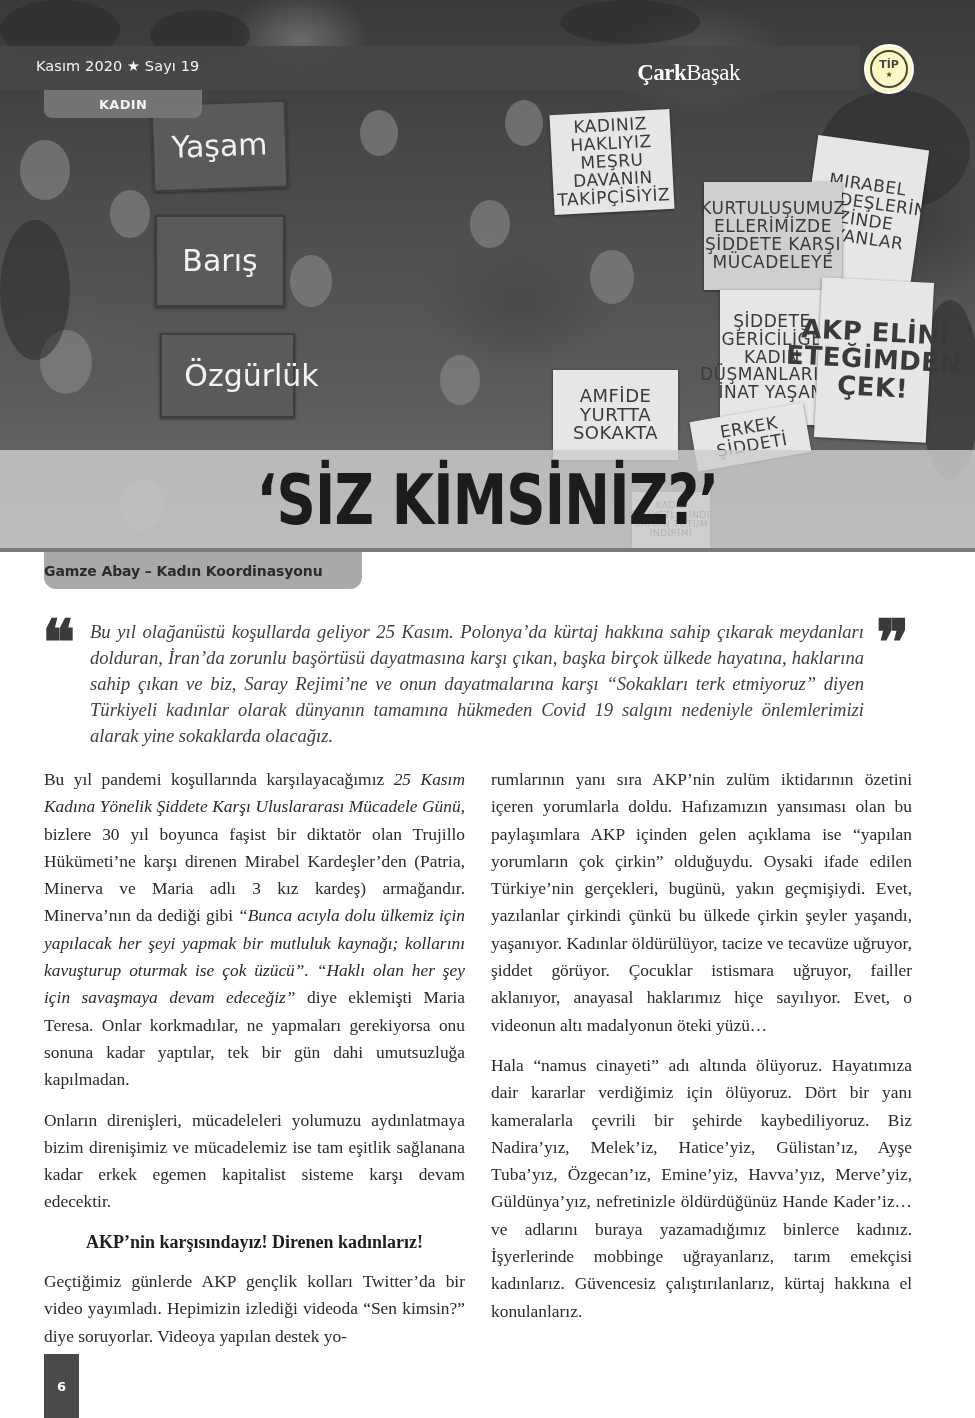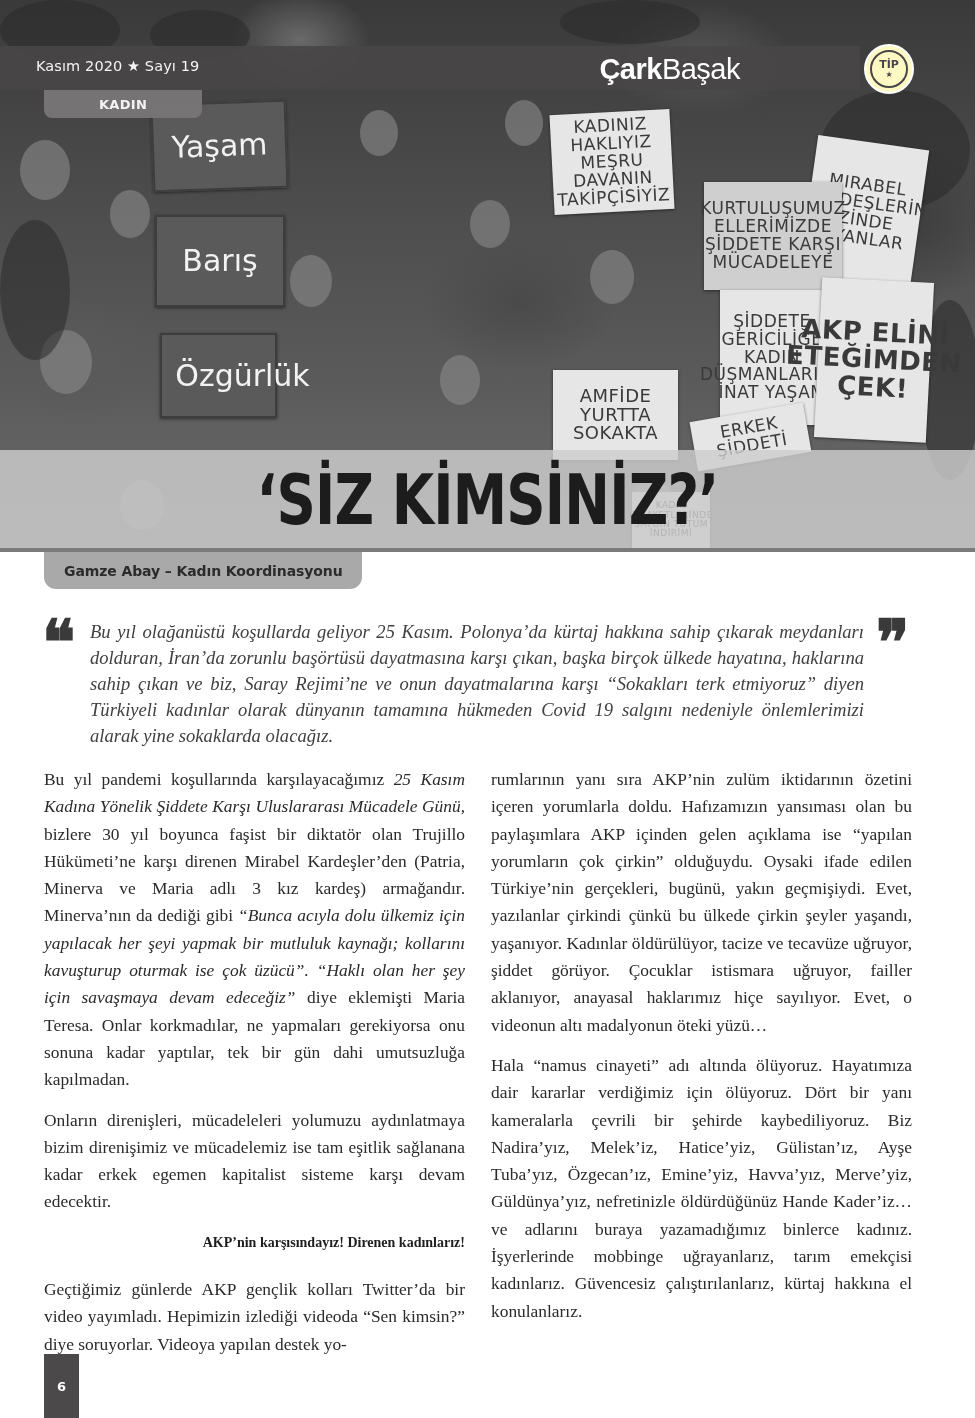--- a/index.html
+++ b/index.html
@@ -27,22 +27,22 @@
     
     .top-bar {
       position: absolute; left: 0; top: 46px; width: 860px; height: 44px;
       background: rgba(72,70,71,.93);
     }
     .issue-info {
       position: absolute; left: 36px; top: 12px; color: #f5f5f5;
       font-family: "DejaVu Sans", sans-serif; font-size: 14.5px; letter-spacing: .1px;
     }
     .brand {
-      position: absolute; right: 120px; top: 7px; color: #ffffff;
-      font-family: Liberation Sans, sans-serif; font-size: 29px; letter-spacing: -.5px;
+      position: absolute; right: 120px; top: 14px; color: #ffffff;
+      font-family: Liberation Serif, serif; font-size: 23px; letter-spacing: -.5px;
     }
     .brand b { font-weight: 700; }
     .brand span.light { font-weight: 400; }
     .logo-badge {
       position: absolute; left: 864px; top: 44px; width: 50px; height: 50px; border-radius: 50%;
       background: #fef9c3; border: 2px solid #ffffff; display: flex; align-items: center; justify-content: center;
     }
     .logo-inner {
       width: 38px; height: 38px; border-radius: 50%; border: 2px solid #484647;
       display: flex; flex-direction: column; align-items: center; justify-content: center;
@@ -66,40 +66,40 @@
     .headline {
       position: absolute; left: 0; top: 458px; width: 975px; text-align: center;
       font-family: "DejaVu Sans", sans-serif; font-weight: 700; font-size: 70px; line-height: 84px;
       color: #1c1c1c; letter-spacing: -1px; transform: scaleX(.78); transform-origin: center;
     }
 
     .byline {
       position: absolute; left: 44px; top: 552px; width: 318px; height: 37px;
       background: #a9a9a9; border-radius: 0 0 12px 12px;
       font-family: "DejaVu Sans", sans-serif; font-size: 14px; font-weight: 600; color: #2b2b2b;
-      display: flex; align-items: center; padding-left: 20px; letter-spacing: -.1px;
+      display: flex; align-items: center; letter-spacing: -.1px;
     }
 
     
     .quote-open, .quote-close {
       position: absolute; font-family: "DejaVu Serif", serif; font-weight: 700; font-size: 62px; color: #3a3a3a; line-height: 1;
     }
     .quote-open { left: 42px; top: 612px; }
     .quote-close { left: 876px; top: 612px; }
     .lead {
       position: absolute; left: 90px; top: 619px; width: 774px;
       font-style: italic; font-size: 18.6px; line-height: 26px; color: #3f3f3f; text-align: justify;
     }
 
     
     .col { position: absolute; top: 766px; width: 421px; font-size: 17.4px; line-height: 27.3px; color: #2a2a2a; text-align: justify; hyphens: manual; }
     .col.left { left: 44px; }
     .col.right { left: 491px; }
     .col p { margin-bottom: 13px; }
-    .col p.subhead { font-weight: 700; font-size: 14px; margin-bottom: 20px; color: #1e1e1e; text-align: right; }
+    .col p.subhead { font-weight: 700; font-size: 18px; margin-bottom: 12px; color: #1e1e1e; text-align: center; }
     .col em { font-style: italic; }
 
     .page-number {
       position: absolute; left: 44px; top: 1354px; width: 35px; height: 64px; background: #4b494a;
       color: #ffffff; font-family: "DejaVu Sans", sans-serif; font-size: 13px; font-weight: 600;
       display: flex; align-items: center; justify-content: center;
     }
   </style>
 </head>
 <body>
@@ -123,21 +123,21 @@
   <div class="crowd-dot" style="left:820px;top:90px;width:150px;height:120px;"></div>
   <div class="crowd-dot" style="left:0;top:220px;width:70px;height:140px;"></div>
   <div class="crowd-dot" style="left:920px;top:300px;width:60px;height:180px;"></div>
 
   <div class="placard dark" style="left:152px;top:102px;width:135px;height:88px;transform:rotate(-2deg);">
       <span>Yaşam</span>
     </div>
   <div class="placard dark" style="left:155px;top:215px;width:130px;height:92px;">
       <span>Barış</span>
     </div>
-  <div class="placard dark" style="left:160px;top:333px;width:117px;height:85px;padding-left:48px;">
+  <div class="placard dark" style="left:160px;top:333px;width:135px;height:85px;padding-left:48px;">
       <span>Özgürlük</span>
     </div>
   <div class="placard light" style="left:552px;top:112px;width:120px;height:100px;transform:rotate(-3deg);">
       <span>KADINIZ HAKLIYIZ MEŞRU DAVANIN TAKİPÇİSİYİZ</span>
     </div>
   <div class="placard light" style="left:808px;top:142px;width:112px;height:140px;transform:rotate(8deg);">
       <span>MIRABEL KARDEŞLERİN İZİNDE İSYANLAR</span>
     </div>
   <div class="placard light" style="left:704px;top:182px;width:138px;height:108px;background:#cfcfcf;">
       <span>KURTULUŞUMUZ ELLERİMİZDE ŞİDDETE KARŞI MÜCADELEYE</span>

